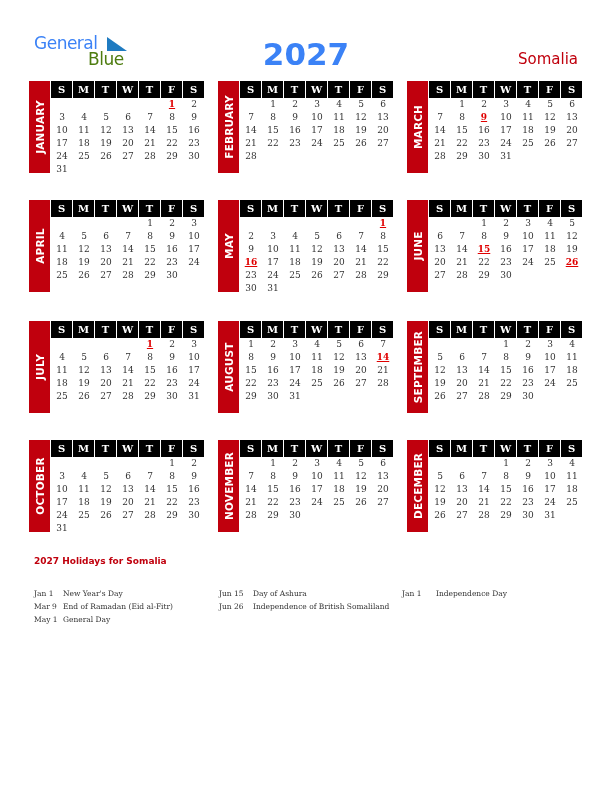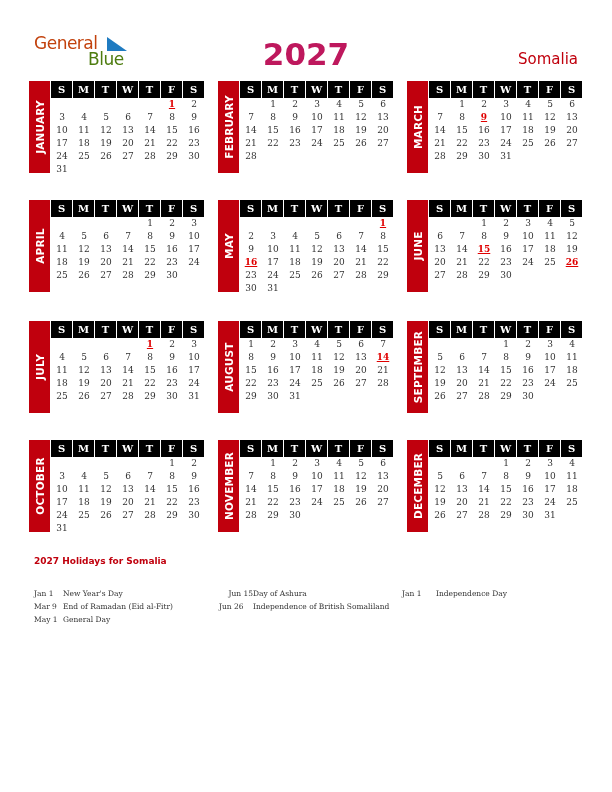--- a/index.html
+++ b/index.html
@@ -1,26 +1,26 @@
 <!DOCTYPE html>
 <html><head>
 <meta charset="utf-8">
 <style>
   html, body { margin:0; padding:0; background:#ffffff; }
   body { width:612px; height:792px; position:relative; overflow:hidden;
          font-family:"DejaVu Serif", serif; color:#333; }
   .logo { position:absolute; left:34px; top:33px; width:100px; height:40px; }
   .logo-general { position:absolute; left:0; top:0; font-family:"DejaVu Sans", sans-serif;
-                  font-size:17px; color:#c2410c; letter-spacing:-0.5px; }
+                  font-size:17px; color:#3b82f6; letter-spacing:-0.5px; }
   .logo-blue { position:absolute; left:54px; top:16px; font-family:"DejaVu Sans", sans-serif;
                font-size:17px; color:#4d7c0f; letter-spacing:-0.5px; }
   .logo-tri { position:absolute; left:73px; top:4px; width:0; height:0;
               border-left:20px solid #1f7bc1; border-top:14px solid transparent; }
   .year { position:absolute; left:0; width:612px; top:36px; text-align:center;
-          font-family:"DejaVu Sans", sans-serif; font-weight:bold; font-size:31px; color:#be185d; }
+          font-family:"DejaVu Sans", sans-serif; font-weight:bold; font-size:31px; color:#3b82f6; }
   .country { position:absolute; right:34px; top:50px; font-family:"DejaVu Sans", sans-serif;
              font-size:15px; color:#c0000d; }
 
   .month { position:absolute; width:175px; }
   .tab { position:absolute; left:0; top:0; width:21px; background:#c0000d; }
   .tab span { position:absolute; left:50%; top:50%; transform:translate(-50%,-50%) rotate(-90deg);
               white-space:nowrap; color:#fff; font-family:"DejaVu Sans", sans-serif; font-weight:bold;
               font-size:10.5px; letter-spacing:0.2px; }
   .grid { position:absolute; left:22px; top:0; }
   .hdr { display:flex; }
@@ -821,21 +821,21 @@
         <span class="hol-date">Mar 9</span>
         <span class="hol-name">End of Ramadan (Eid al-Fitr)</span>
       </div>
       <div class="hol-item">
         <span class="hol-date">May 1</span>
         <span class="hol-name">General Day</span>
       </div>
     </div>
     <div class="hol-col" style="left: 219px;">
       <div class="hol-item">
-        <span class="hol-date" style="width: 34px; text-align: right;">Jun 15</span>
+        <span class="hol-date" style="width: 34px;">Jun 15</span>
         <span class="hol-name">Day of Ashura</span>
       </div>
       <div class="hol-item">
         <span class="hol-date" style="width: 34px;">Jun 26</span>
         <span class="hol-name">Independence of British Somaliland</span>
       </div>
     </div>
     <div class="hol-col" style="left: 402px;">
       <div class="hol-item">
         <span class="hol-date" style="width: 34px;">Jan 1</span>

